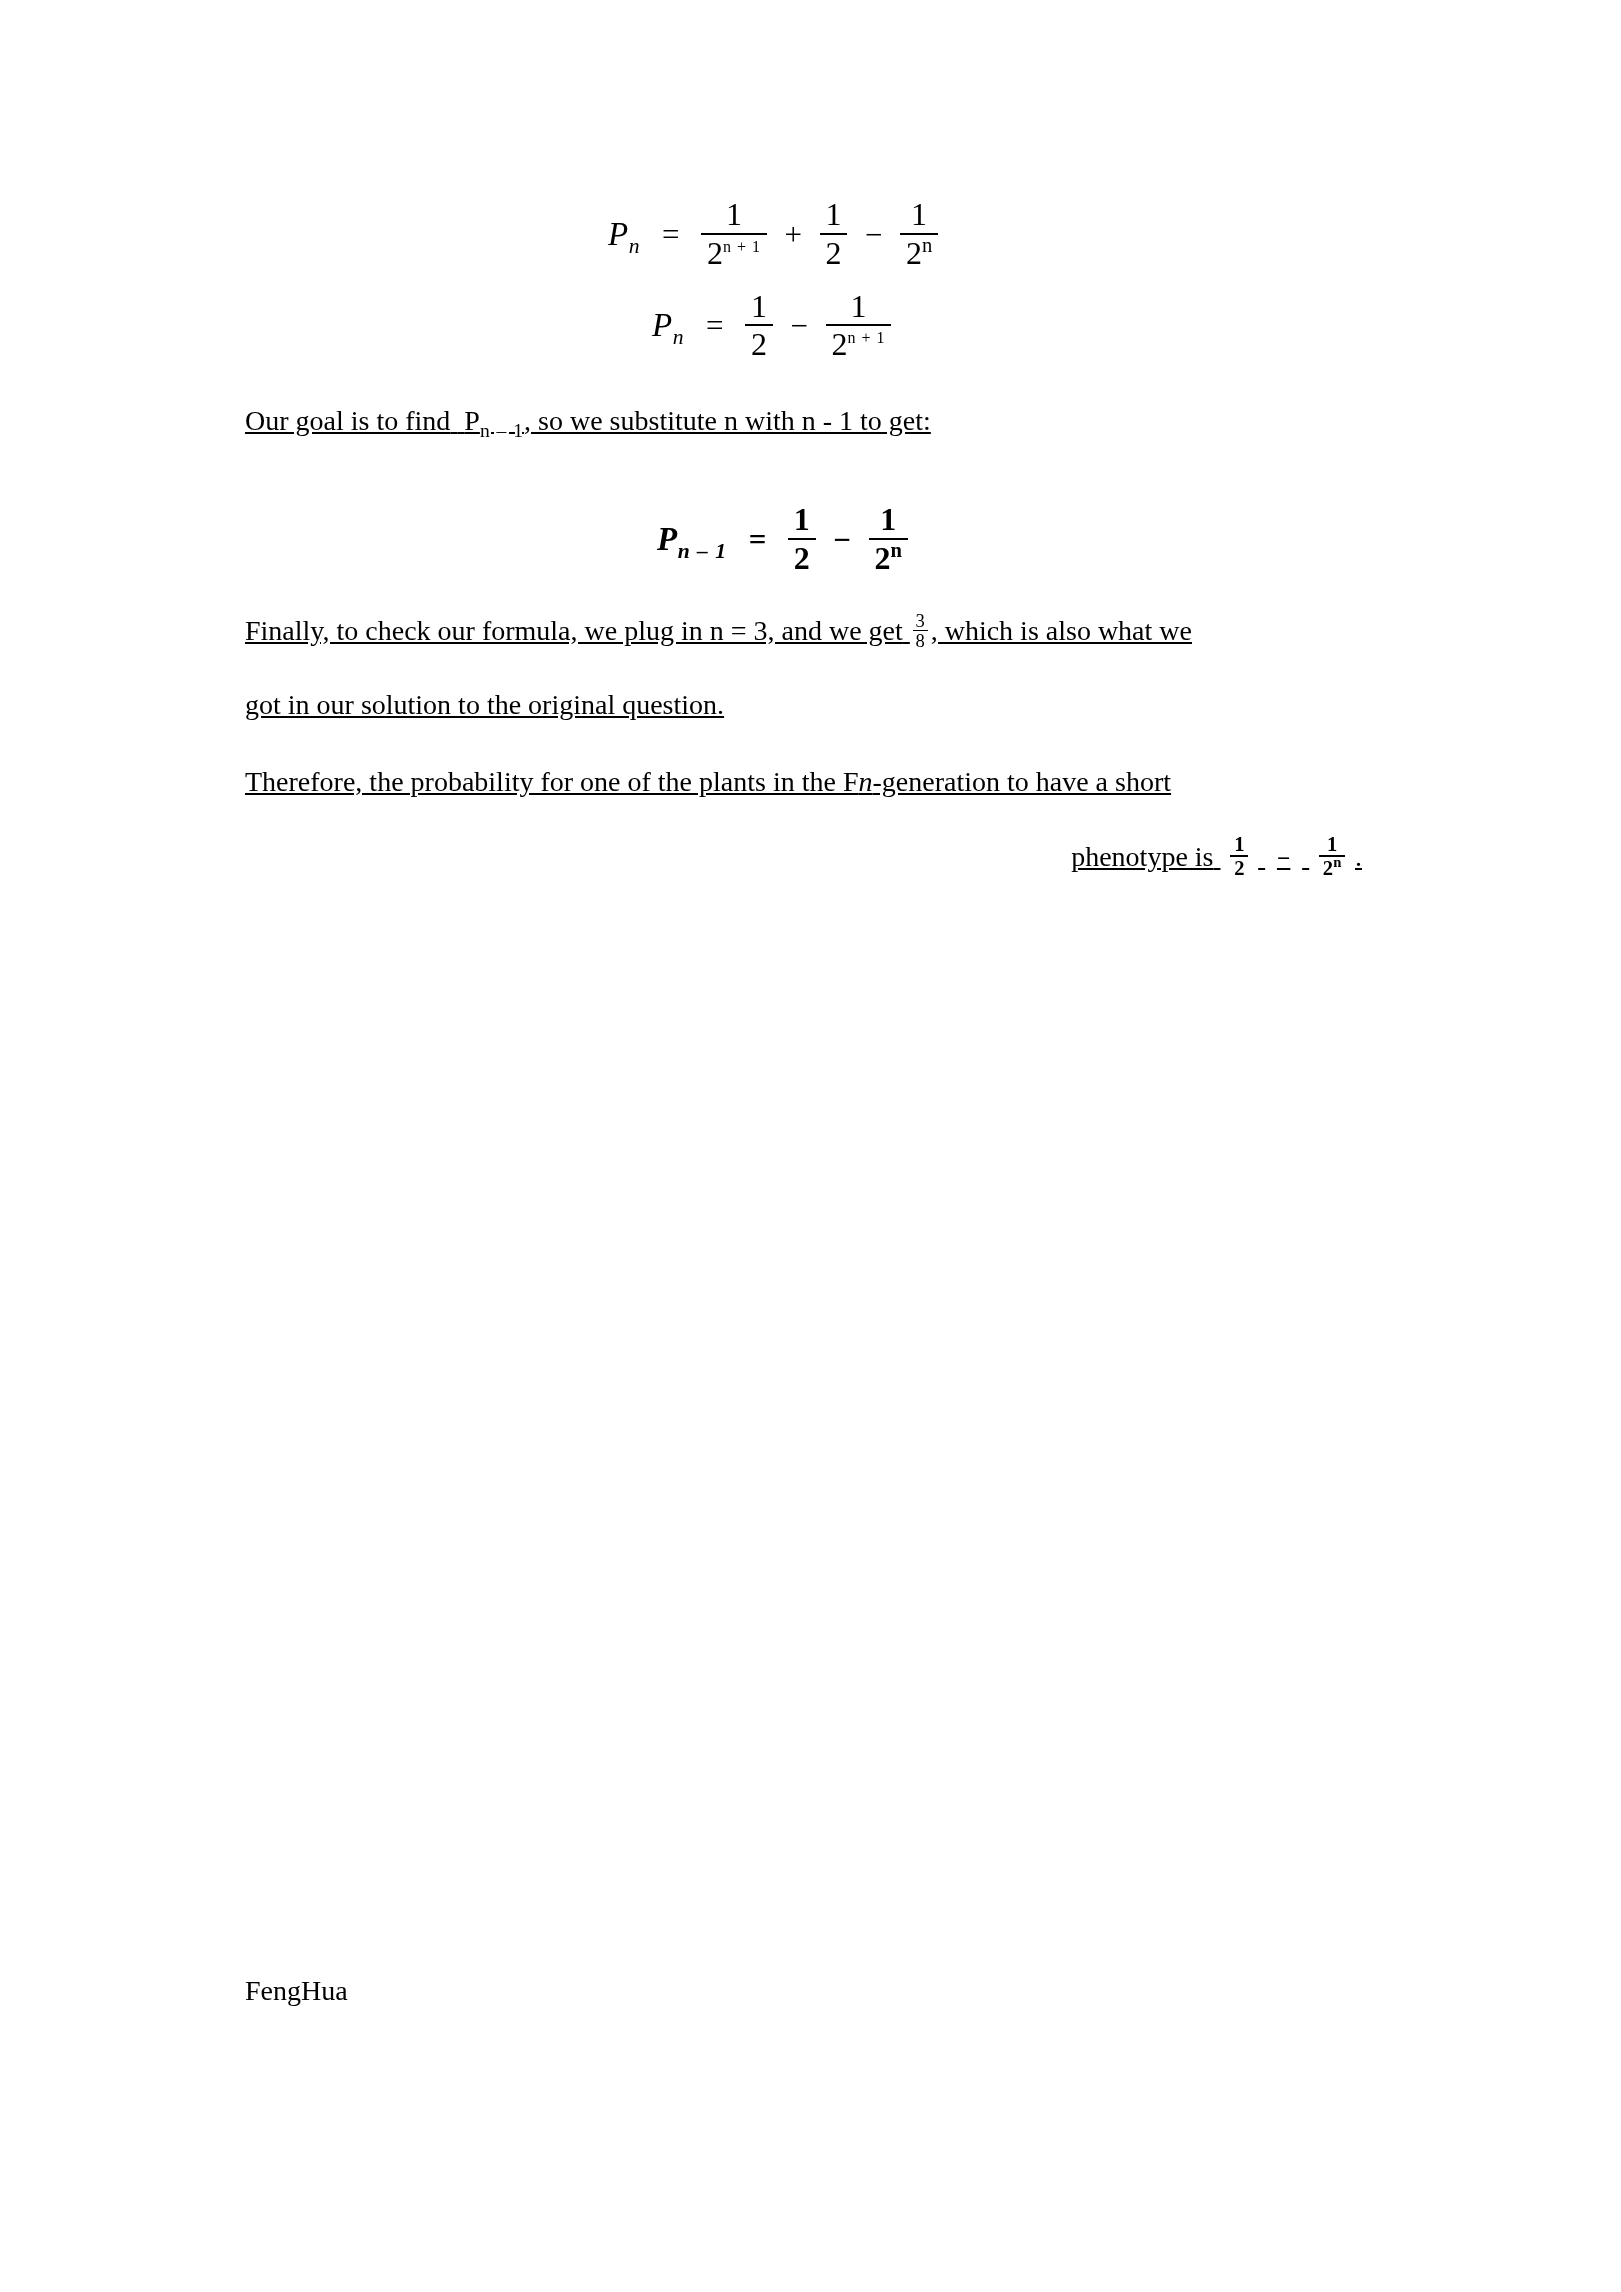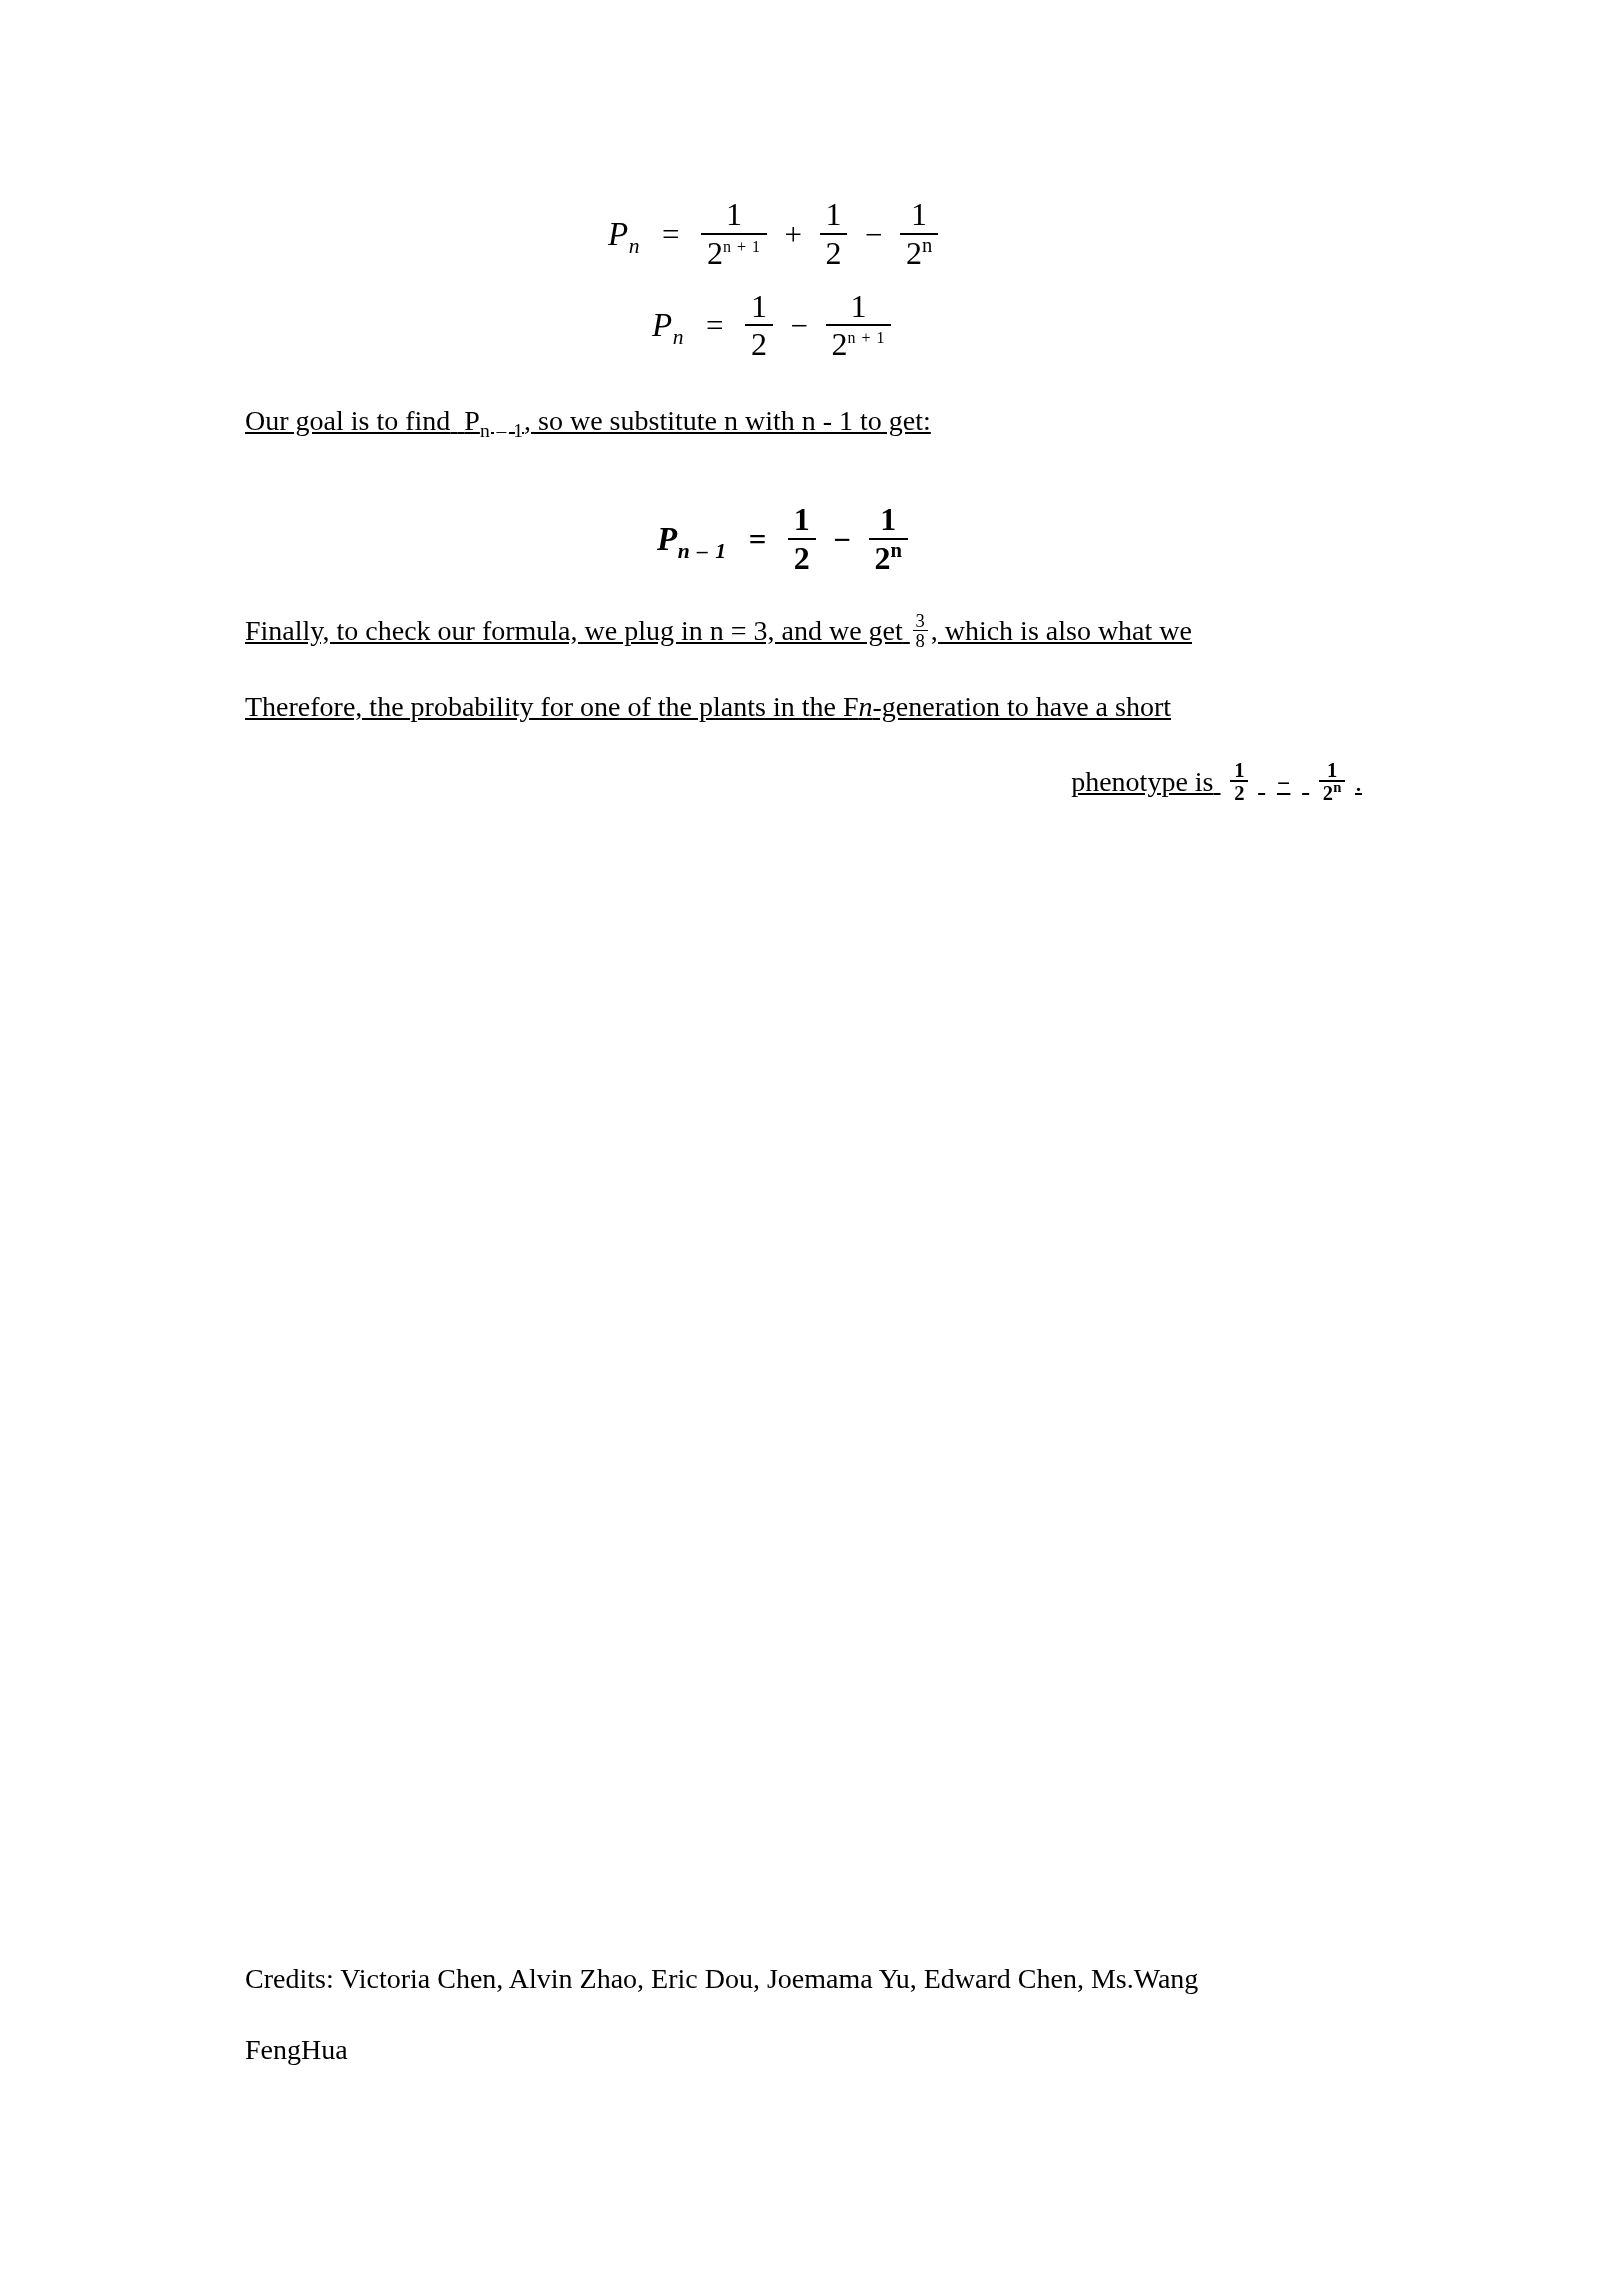--- a/index.html
+++ b/index.html
@@ -222,20 +222,21 @@
     </div>
 
     <div class="para p-finally">
       <span>Finally, to check our formula, we plug in n = 3, and we get</span>
       <span class="frac-sm">
         <span class="num">3</span>
         <span class="den">8</span>
       </span><span>, which is also what we</span>
     </div>
 
+    <div class="para p-got">got in our solution to the original question.</div>
 
     <div class="para p-therefore">
       <span>Therefore, the probability for one of the plants in the F</span><span class="ital">n</span><span>-generation to have a short</span>
     </div>
 
     <div class="para p-phenotype">
       <span>phenotype is</span>
       <span class="frac-b">
         <span class="num">1</span>
         <span class="den">2</span>
@@ -243,18 +244,17 @@
       <span class="eq-op" style="font-size:23.5px;font-weight:bold;margin:0 11.8px;">−</span>
       <span class="frac-b">
         <span class="num">1</span>
         <span class="den"><span>2</span><span class="sup">n</span></span>
       </span><span>.</span>
     </div>
 
   </div>
 
   <div class="credits">
-    <div class="credits-line1">Credits: Victoria Chen, Alvin Zhao, Eric Dou, Joemama Yu, Edward Chen, Ms.Wang</div>
     <div class="credits-line2">FengHua</div>
   </div>
 
 </div>
 
 
 </body></html>

